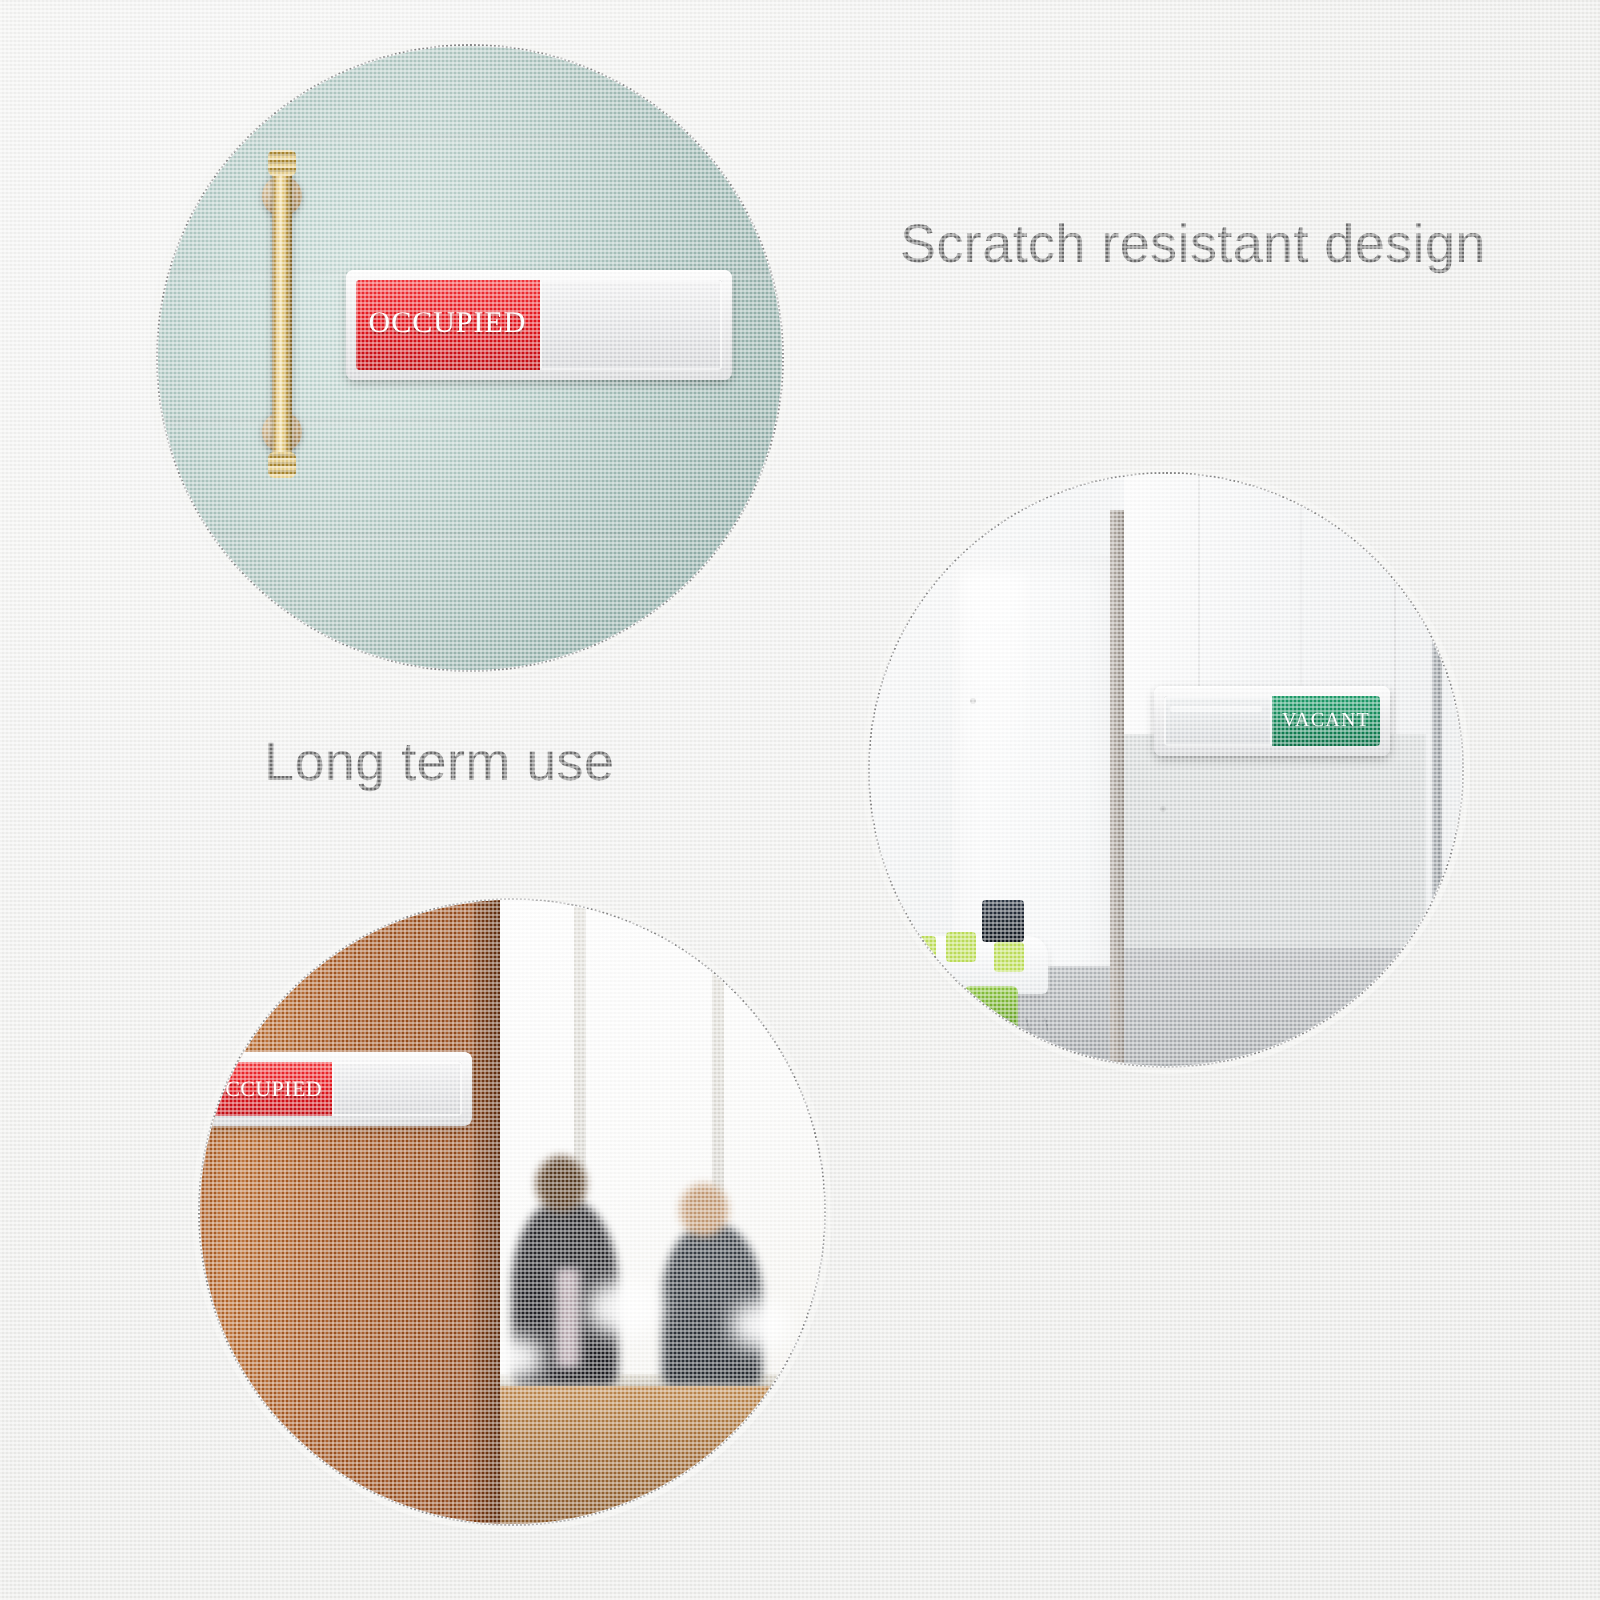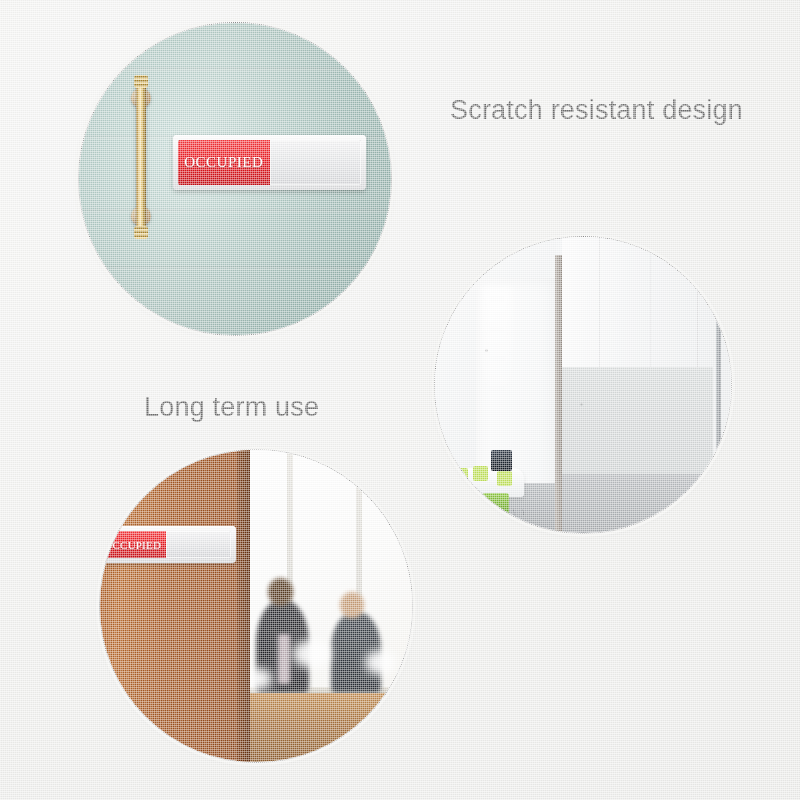--- a/index.html
+++ b/index.html
@@ -280,22 +280,22 @@
 
   
   .caption{
     position:absolute;
     color:#6d6d6d;
     font-size:27px;
     font-weight:400;
     letter-spacing:.2px;
     white-space:nowrap;
   }
-  #cap-scratch{ left:450px; top:95px; }
-  #cap-long   { left:144px; top:366px;margin-top:26px; }
+  #cap-scratch{ left:450px; top:107px; }
+  #cap-long   { left:132px; top:366px; }
   #cap-slide  { left:437px; top:641px; }
 </style>
 </head>
 <body>
 
 <div id="page">
 
   <div class="bubble" id="bubble-top">
     <div class="scene">
       <div class="mint-wall"></div>
@@ -344,20 +344,26 @@
         <div class="off-panelline" style="left:22%"></div>
         <div class="off-panelline" style="left:52%"></div>
         <div class="off-panelline" style="left:80%"></div>
       </div>
       <div class="off-wainscot"></div>
       <div class="off-floor"></div>
       <div class="off-edge"></div>
       <div class="off-dot" style="left:49%;top:56%"></div>
       <div class="off-dot" style="left:17%;top:38%"></div>
 
+      <div class="sign" id="sign-right">
+        <div class="track">
+          <div class="pane blank"></div>
+          <div class="pane status vacant">VACANT</div>
+        </div>
+      </div>
     </div>
   </div>
 
   <div class="bubble" id="bubble-bottom">
     <div class="scene meet">
       <div class="meet-window"></div>
       <div class="meet-mullion" style="left:60%"></div>
       <div class="meet-mullion" style="left:82%"></div>
       <div class="meet-sill"></div>
 

